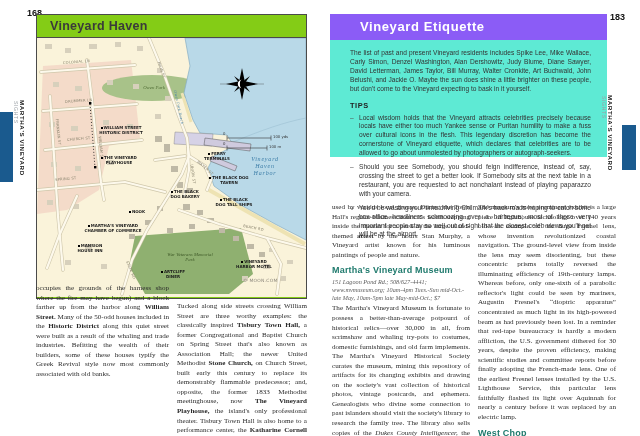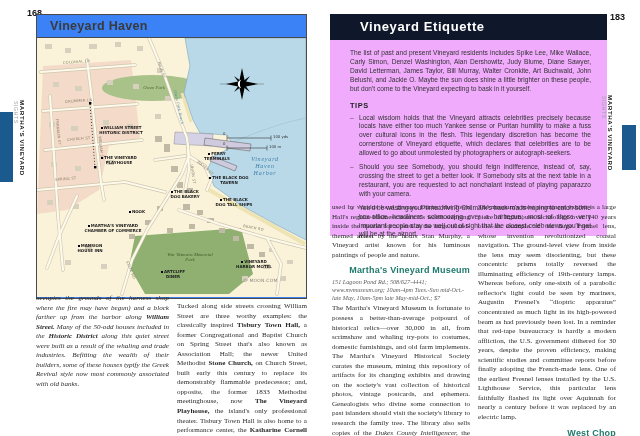--- a/index.html
+++ b/index.html
@@ -6,21 +6,21 @@
   #spread{position:relative;width:640px;height:436px;background:#ffffff;overflow:hidden;
           font-family:"Liberation Serif",serif;color:#2b2b2b;}
   .pagenum{position:absolute;font-family:"Liberation Sans",sans-serif;font-weight:bold;font-size:9px;color:#111;}
   
   .vtab{position:absolute;background:#1a5a8e;}
   .vtext{position:absolute;writing-mode:vertical-rl;font-family:"Liberation Sans",sans-serif;
          text-transform:uppercase;white-space:nowrap;}
   .vregion{font-weight:bold;font-size:6.2px;letter-spacing:.6px;color:#222;}
   .vsection{font-size:5.2px;letter-spacing:.6px;color:#9aa0a6;}
   
-  #map{position:absolute;left:36px;top:14px;width:269px;height:283px;border:1px solid #4a4a4a;background:#3b82f6;}
+  #map{position:absolute;left:36px;top:14px;width:269px;height:283px;border:1px solid #4a4a4a;background:#84cc16;}
   #map-title{height:22px;line-height:22px;border-bottom:1px solid #4a4a4a;padding-left:13px;
              font-family:"Liberation Sans",sans-serif;font-weight:bold;font-size:12.5px;color:#3a3a3a;letter-spacing:.3px;}
   #map-body{position:relative;width:269px;height:259px;background:#faf3da;overflow:hidden;}
   #map-body svg{position:absolute;left:0;top:0;}
   .mlab{position:absolute;font-family:"DejaVu Sans",sans-serif;}
   .street{font-size:3.7px;color:#8b8570;letter-spacing:.2px;white-space:nowrap;text-transform:uppercase;}
   .poi{font-size:4px;font-weight:bold;color:#1a1a1a;line-height:4.6px;text-align:center;text-transform:uppercase;}
   .poi::before{content:"";display:inline-block;width:2px;height:2px;background:#000;margin-right:1px;vertical-align:middle;}
   .area{font-family:"Liberation Serif",serif;font-style:italic;text-align:center;}
   .a-green{color:#4e6b33;font-size:4.8px;line-height:5.4px;}
@@ -28,28 +28,28 @@
   .a-blue-sm{color:#3d7ea8;font-size:3.9px;white-space:nowrap;letter-spacing:.4px;}
   .scalelab{font-size:3.8px;color:#333;font-family:"DejaVu Sans",sans-serif;white-space:nowrap;}
   .attrib{font-size:4.4px;color:#8a857a;font-family:"DejaVu Sans",sans-serif;letter-spacing:.3px;}
   
   .col{position:absolute;font-size:7.1px;line-height:9.55px;text-align:justify;color:#2b2b2b;}
   .col p{margin:0;}
   p.indent{text-indent:9px;}
   .b{font-weight:bold;}
   .i{font-style:italic;text-decoration:underline;}
   .subhead{font-family:"Liberation Sans",sans-serif;font-weight:bold;font-size:9px;color:#1f7a6d;
-           letter-spacing:.2px;margin:6px 0 2px 0;text-align:right;}
+           letter-spacing:.2px;margin:6px 0 2px 0;text-align:left;}
   .info{font-style:italic;font-size:6.2px;line-height:8.2px;color:#5c5c5c;text-align:left;margin-bottom:2px;}
   
-  #etq-bar{position:absolute;left:330px;top:14px;width:277px;height:26px;background:#0f172a;color:#fff;
+  #etq-bar{position:absolute;left:330px;top:14px;width:277px;height:26px;background:#8b5cf6;color:#fff;
            font-family:"Liberation Sans",sans-serif;font-weight:bold;font-size:13px;line-height:26px;
            padding-left:0;letter-spacing:.6px;}
   #etq-bar span{margin-left:30px;}
-  #etq-box{position:absolute;left:330px;top:40px;width:277px;height:196px;background:#f0abfc;
+  #etq-box{position:absolute;left:330px;top:40px;width:277px;height:117px;background:#5eead4;
            font-family:"Liberation Sans",sans-serif;color:#333;}
   #etq-inner{padding:9px 16px 0 20px;}
   .etq-p{font-size:6.6px;line-height:8.9px;text-align:justify;}
   .tips-label{font-weight:bold;font-size:7.4px;letter-spacing:.6px;color:#222;margin:7px 0 4px 0;}
   .tip{display:flex;font-size:6.6px;line-height:8.9px;margin-bottom:5px;text-align:justify;}
   .tip-m{width:9px;flex:none;color:#555;}
 </style>
 </head>
 <body>
 
@@ -222,21 +222,21 @@
       <span class="mlab area a-green" style="left:126px;top:214px;width:54px;color:#3f5a28;">War Veterans Memorial Park</span>
 
       <span class="mlab scalelab" style="left:186px;top:93px;">0</span>
       <span class="mlab scalelab" style="left:236px;top:96px;">100 yds</span>
       <span class="mlab scalelab" style="left:186px;top:103px;">0</span>
       <span class="mlab scalelab" style="left:232px;top:106px;">100 m</span>
       <span class="mlab attrib" style="left:206px;top:240px;">© MOON.COM</span>
     </div>
   </div>
 
-  <div class="col" style="left:36px;top:294px;width:133px;font-style:italic;">
+  <div class="col" style="left:36px;top:284px;width:133px;">
     <p><span>occupies the grounds of the harness shop where the fire may have begun) and a block farther up from the harbor along </span><span class="b">William Street.</span><span> Many of the 50-odd houses included in the </span><span class="b">Historic District</span><span> along this quiet street were built as a result of the whaling and trade industries. Befitting the wealth of their builders, some of these houses typify the Greek Revival style now most commonly associated with old banks.</span></p>
   </div>
   <div class="col" style="left:177px;top:302px;width:130px;">
     <p><span>Tucked along side streets crossing William Street are three worthy examples: the classically inspired </span><span class="b">Tisbury Town Hall,</span><span> a former Congregational and Baptist Church on Spring Street that's also known as Association Hall; the newer United Methodist </span><span class="b">Stone Church,</span><span> on Church Street, built early this century to replace its demonstrably flammable predecessor; and, opposite, the former 1833 Methodist meetinghouse, now </span><span class="b">The Vineyard Playhouse,</span><span> the island's only professional theater. Tisbury Town Hall is also home to a performance center, the </span><span class="b">Katharine Cornell Memorial Theater,</span><span> a fully accessible space</span></p>
   </div>
 
   <span class="pagenum" style="left:610px;top:12px;">183</span>
 
   <div id="etq-bar"><span>Vineyard Etiquette</span></div>
   <div id="etq-box">

